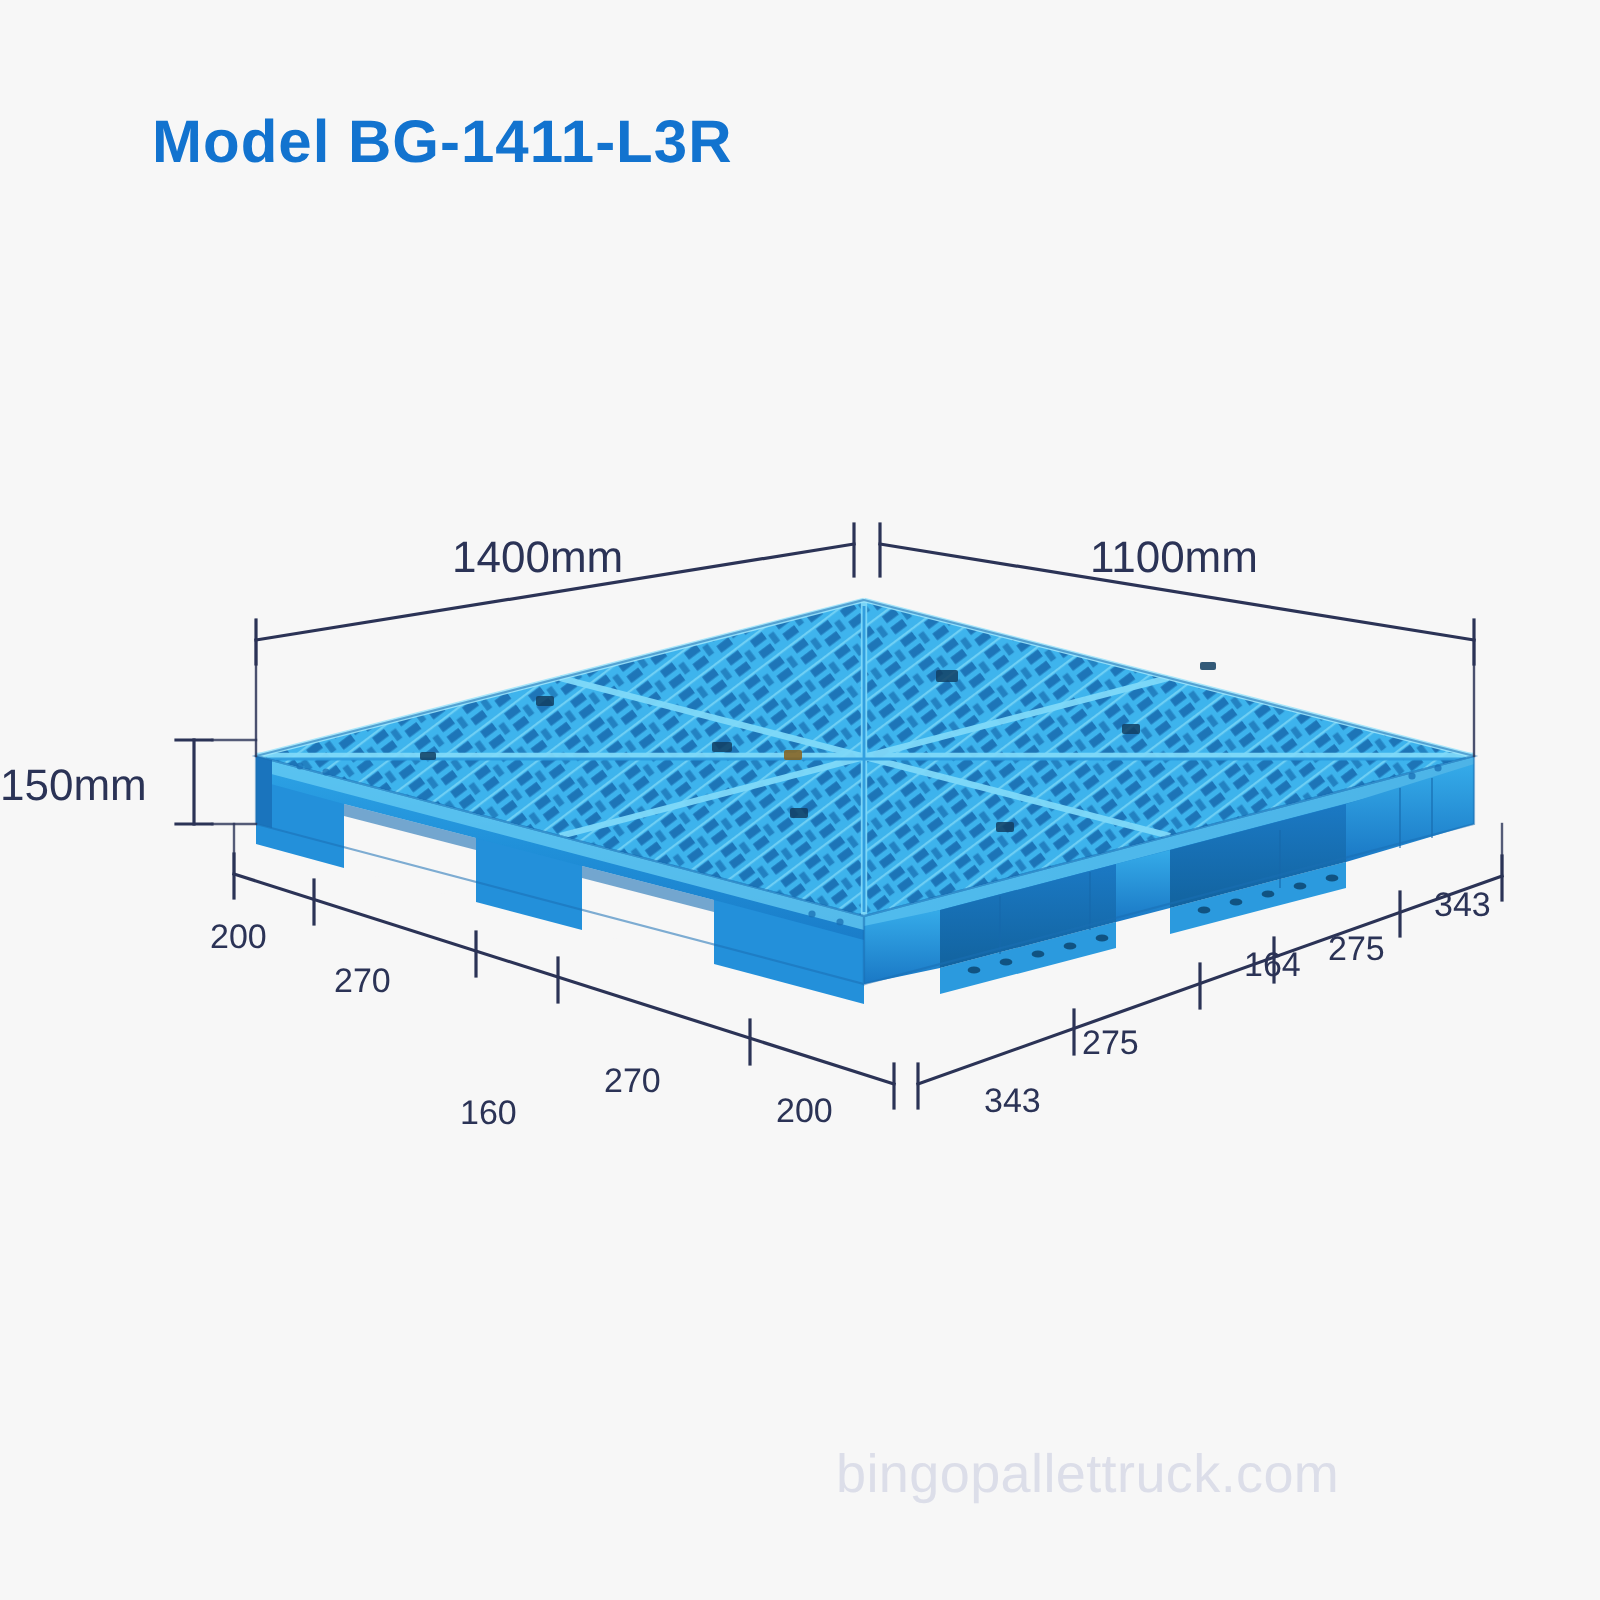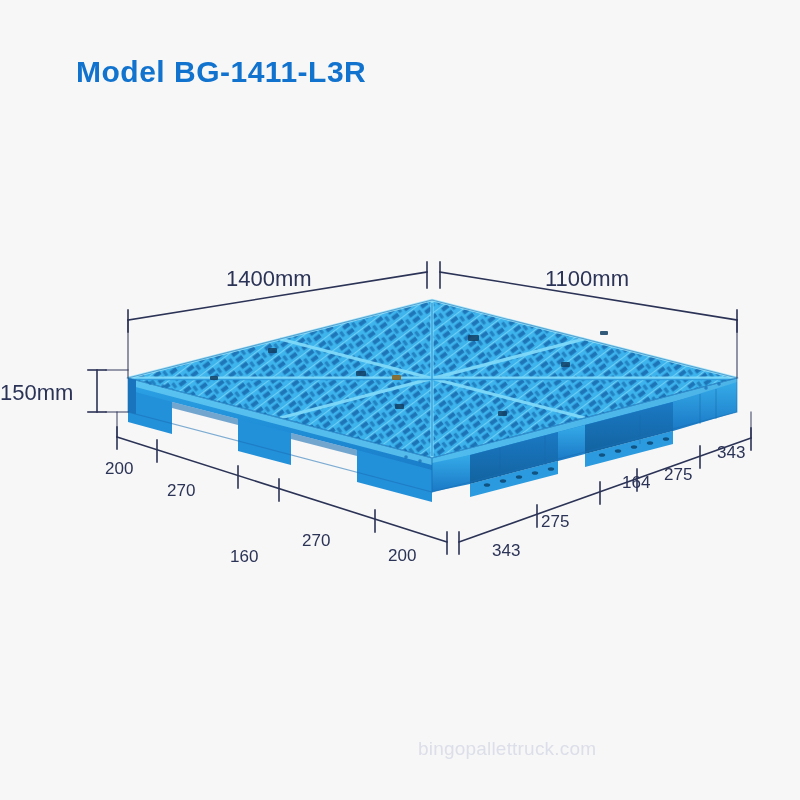--- a/index.html
+++ b/index.html
@@ -28,25 +28,24 @@
     letter-spacing: 0.5px;
     color: #1273cf;
     white-space: nowrap;
   }
 
   
   #watermark {
     position: absolute;
     left: 418px;
     top: 722px;
-    font-size: 19px;
+    font-size: 27px;
     color: #dcdee9;
     letter-spacing: 0.2px;
     white-space: nowrap;
-    margin-top: 16px;
   }
 
   
   .dim-label {
     position: absolute;
     color: #2b3356;
     font-size: 17px;
     white-space: nowrap;
   }
   .dim-label.big { font-size: 22px; text-align: center; }

